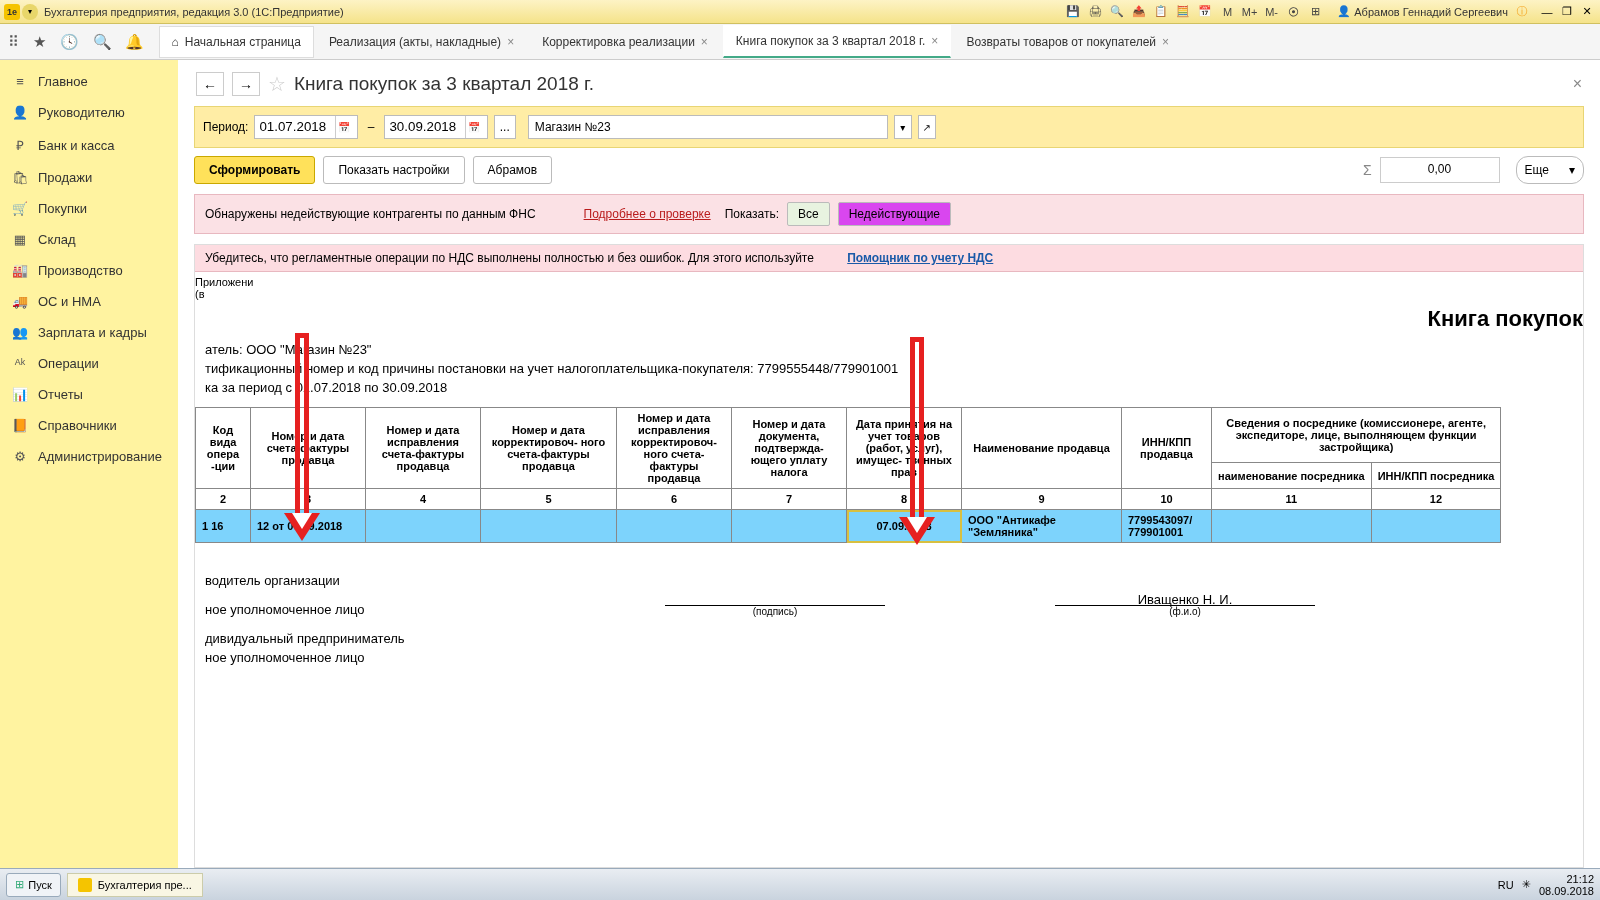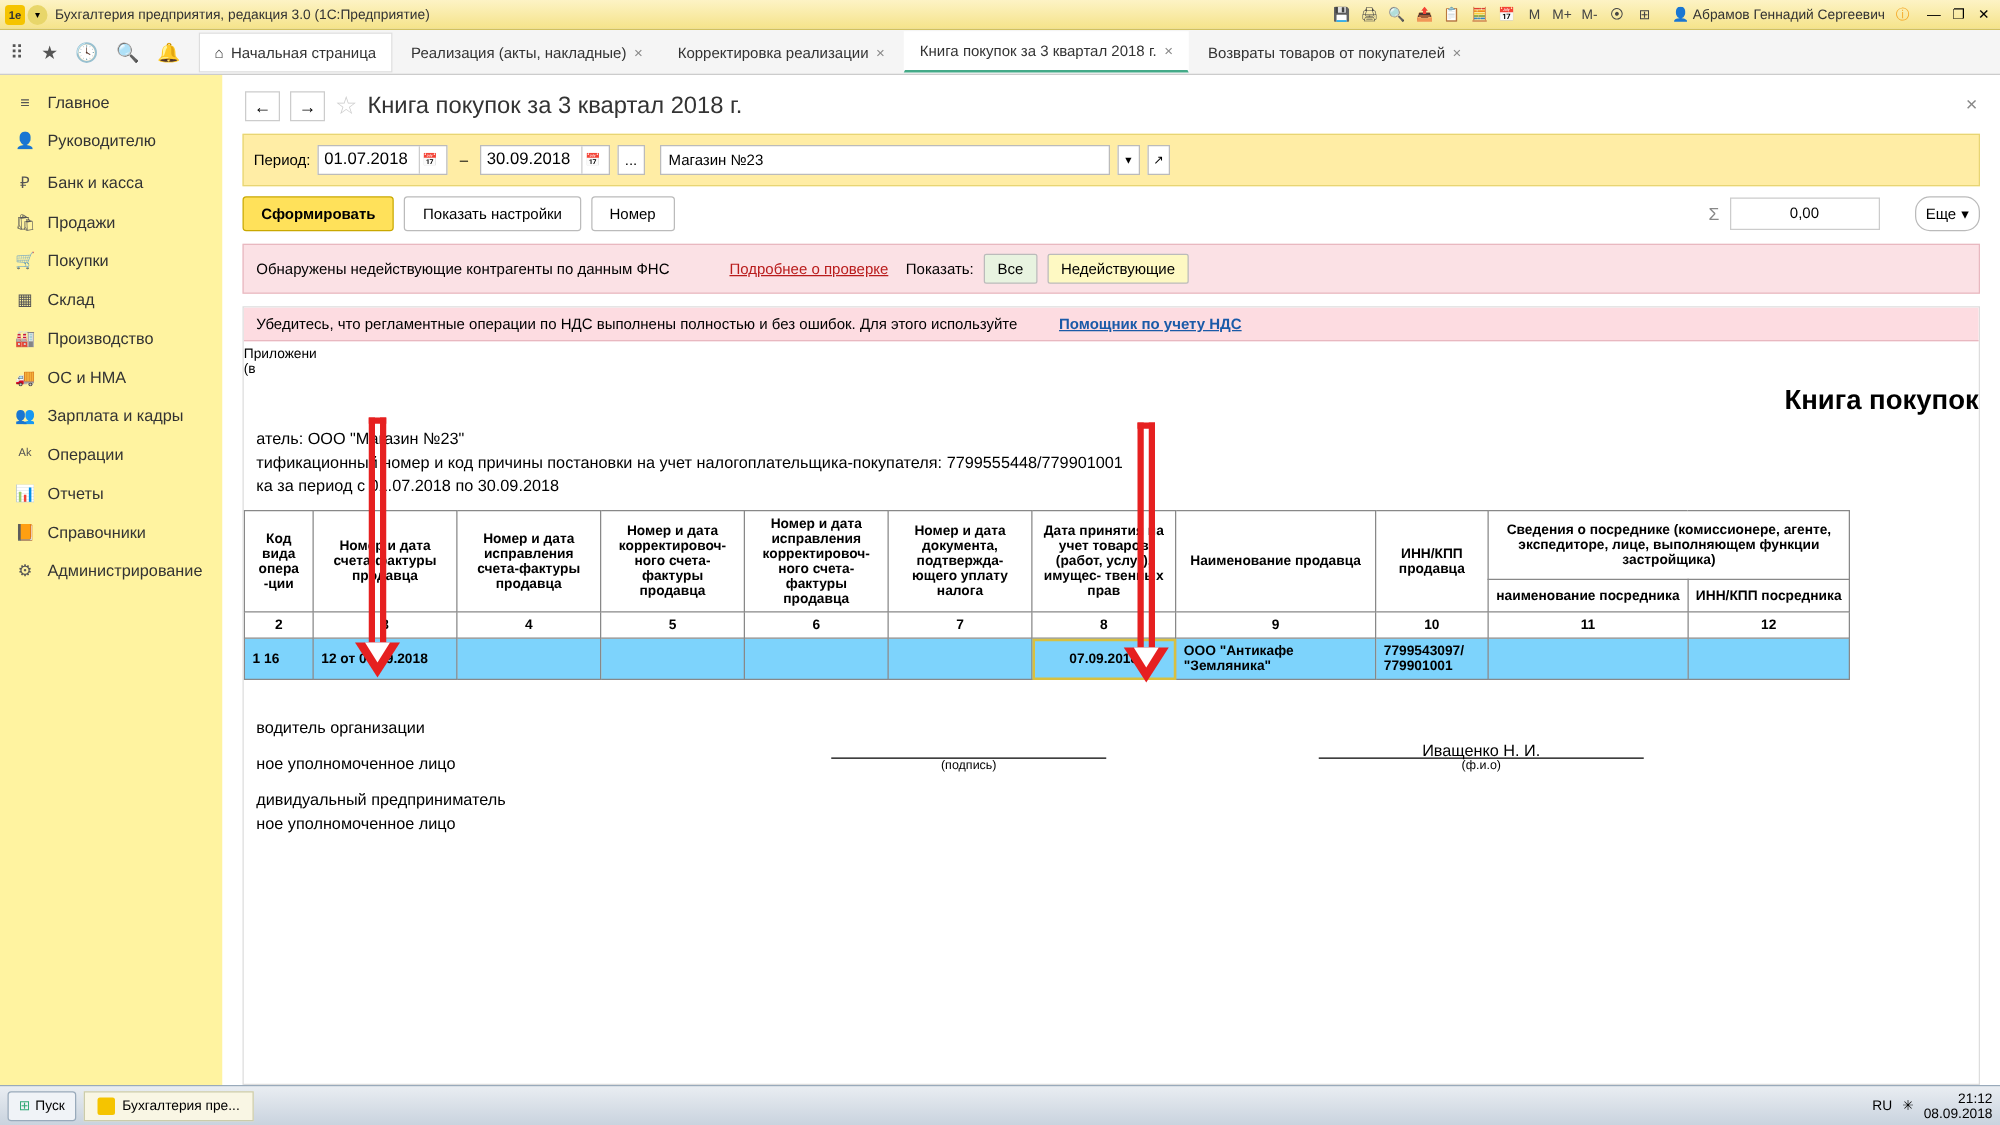--- a/index.html
+++ b/index.html
@@ -49,25 +49,25 @@
 .dash { margin: 0 4px; }
 .sel-btn { width: 22px; height: 24px; border: 1px solid #bbb; background: #fff; display: flex; align-items: center; justify-content: center; cursor: pointer; font-size: 12px; }
 .org-select { flex: 0 0 360px; height: 24px; border: 1px solid #bbb; background: #fff; padding: 0 6px; font-size: 12px; display: flex; align-items: center; margin-left: 6px; }
 .small-btn { width: 18px; height: 24px; border: 1px solid #bbb; background: #fff; display: flex; align-items: center; justify-content: center; font-size: 10px; cursor: pointer; }
 
 .actionbar { margin: 8px 16px 0; display: flex; align-items: center; gap: 8px; }
 .btn { height: 28px; padding: 0 14px; border: 1px solid #bbb; background: #fff; font-size: 12px; cursor: pointer; border-radius: 3px; }
 .btn.primary { background: #ffe15a; border-color: #c9a800; font-weight: bold; }
 .sum-label { margin-left: auto; font-size: 14px; color: #888; }
 .sum-val { width: 120px; height: 26px; border: 1px solid #ccc; text-align: center; padding: 4px 6px; font-size: 12px; }
-.more-btn { height: 28px; padding: 0 8px; border: 1px solid #bbb; background: #fff; font-size: 12px; cursor: pointer; display: flex; align-items: center; gap: 4px; border-radius: 12px; margin-left: 20px; }
+.more-btn { height: 28px; padding: 0 8px; border: 1px solid #bbb; background: #fff; font-size: 12px; cursor: pointer; display: flex; align-items: center; gap: 20px; border-radius: 12px; margin-left: 8px; }
 
 .warnbar { margin: 10px 16px 0; background: #fbe1e5; border: 1px solid #e8b8c0; padding: 7px 10px; display: flex; align-items: center; gap: 8px; font-size: 12px; }
 .warnbar a { color: #b91c1c; text-decoration: underline; margin-left: 40px; }
-.chip-btn { padding: 4px 10px; border: 1px solid #bbb; background: #fef9c3; cursor: pointer; font-size: 12px; border-radius: 2px; }
+.chip-btn { padding: 4px 10px; border: 1px solid #bbb; background: #d946ef; cursor: pointer; font-size: 12px; border-radius: 2px; }
 .chip-btn.active { background: #e8f3e0; }
 
 .report-area { margin: 10px 16px 0; border: 1px solid #ddd; flex: 1; overflow: auto; position: relative; }
 .notice { background: #fddce1; border-bottom: 1px solid #e8b8c0; padding: 6px 10px; font-size: 12px; }
 .notice a { color: #1a5aa8; text-decoration: underline; font-weight: bold; }
 .appendix { text-align: left; padding: 4px 10px 0 0; font-size: 11px; }
 .doc-title { text-align: right; font-size: 22px; font-weight: bold; padding: 6px 0 10px; }
 .meta { padding: 0 10px 4px; font-size: 13px; }
 
 .book-table { border-collapse: collapse; margin: 8px 0 0 0; font-size: 11px; }
@@ -239,21 +239,21 @@
       <div class="org-select">
         <span style="flex:1">Магазин №23</span>
       </div>
       <div class="small-btn">▾</div>
       <div class="small-btn">↗</div>
     </div>
 
     <div class="actionbar">
       <button class="btn primary">Сформировать</button>
       <button class="btn">Показать настройки</button>
-      <button class="btn">Номер</button>
+      <button class="btn">Абрамов</button>
       <span class="sum-label">Σ</span>
       <div class="sum-val">0,00</div>
       <div class="more-btn">
           <span>Еще</span>
           <span>▾</span>
         </div>
     </div>
 
     <div class="warnbar">
       <span>Обнаружены недействующие контрагенты по данным ФНС</span>
@@ -276,21 +276,21 @@
       <div class="meta">атель:  ООО "Магазин №23"</div>
       <div class="meta">тификационный номер и код причины постановки на учет налогоплательщика-покупателя:  7799555448/779901001</div>
       <div class="meta">ка за период с 01.07.2018 по 30.09.2018</div>
 
       <table class="book-table">
         <tbody>
             <tr>
           <th rowspan="2" style="width:55px">Код вида опера -ции</th>
           <th rowspan="2" style="width:115px">Номер и дата счета-фактуры продавца</th>
           <th rowspan="2" style="width:115px">Номер и дата исправления счета-фактуры продавца</th>
-          <th rowspan="2" style="width:115px">Номер и дата корректировоч- ного счета-фактуры продавца</th>
+          <th rowspan="2" style="width:136px">Номер и дата корректировоч- ного счета-фактуры продавца</th>
           <th rowspan="2" style="width:115px">Номер и дата исправления корректировоч- ного счета-фактуры продавца</th>
           <th rowspan="2" style="width:115px">Номер и дата документа, подтвержда- ющего уплату налога</th>
           <th rowspan="2" style="width:115px">Дата принятия на учет товаров (работ, услуг), имущес- твенных прав</th>
           <th rowspan="2" style="width:160px">Наименование продавца</th>
           <th rowspan="2" style="width:90px">ИНН/КПП продавца</th>
           <th colspan="2" style="width:220px">Сведения о посреднике (комиссионере, агенте, экспедиторе, лице, выполняющем функции застройщика)</th>
         </tr>
         <tr>
           <th>наименование посредника</th>
           <th>ИНН/КПП посредника</th>

